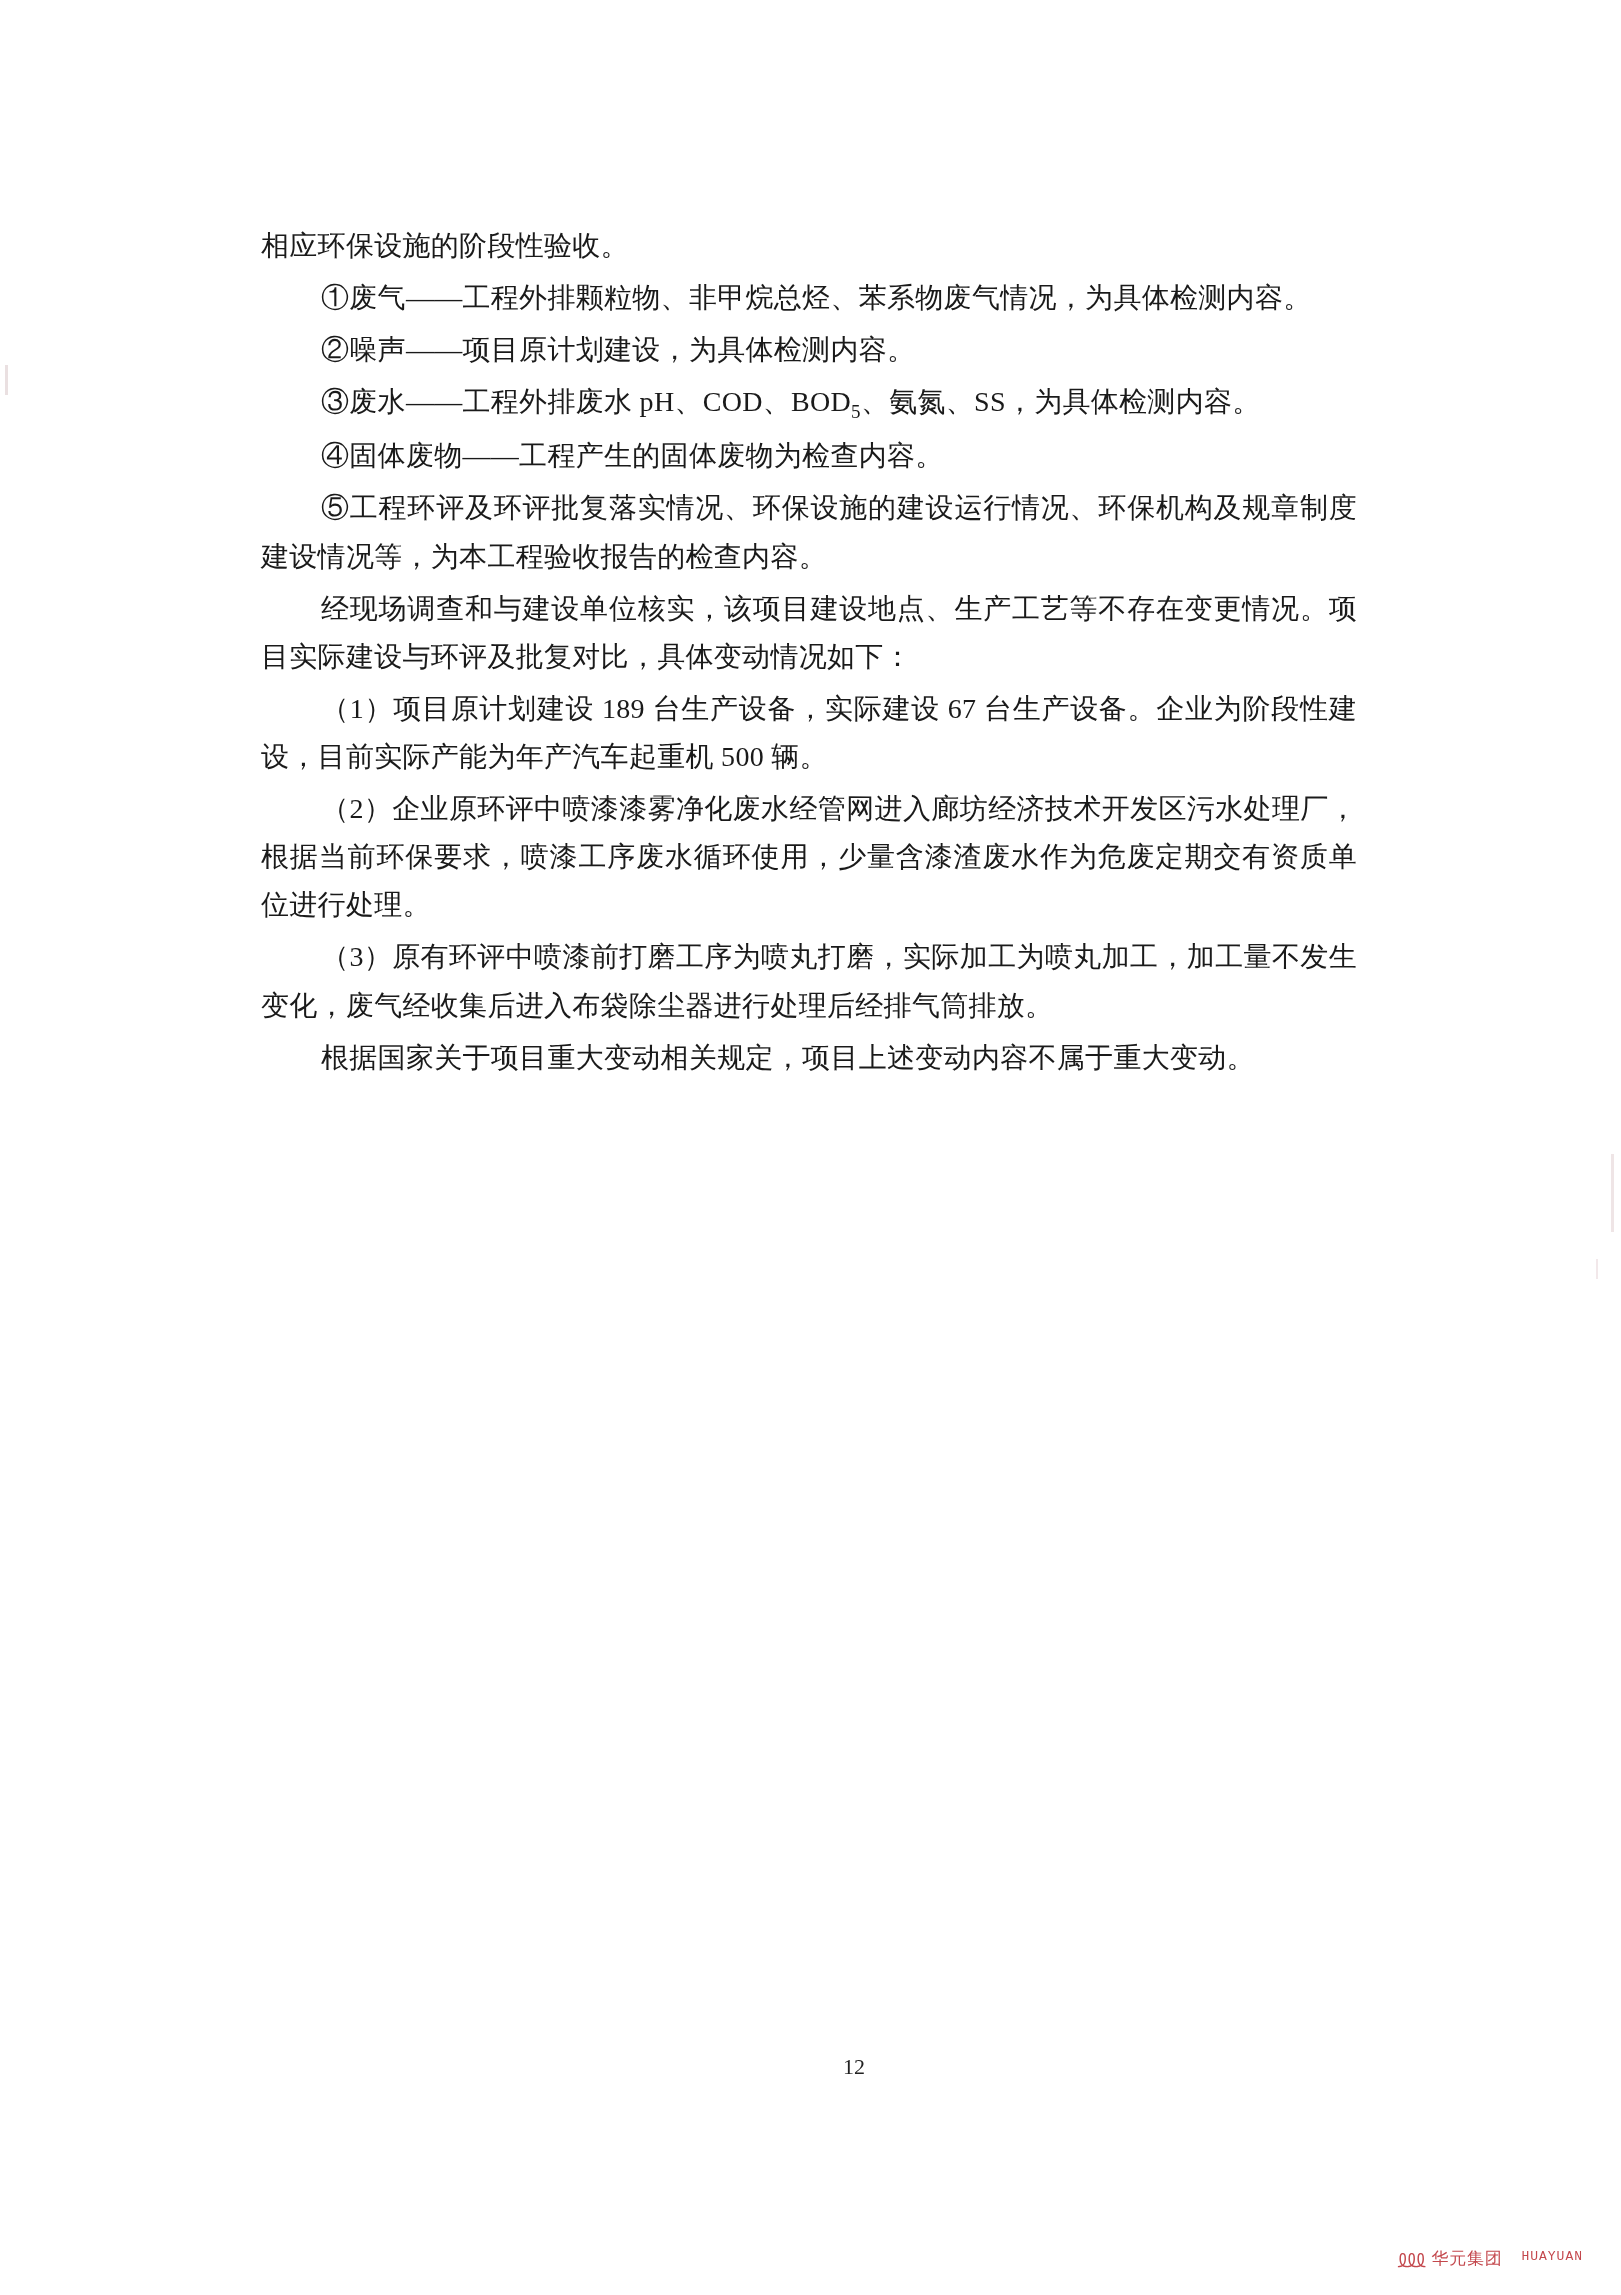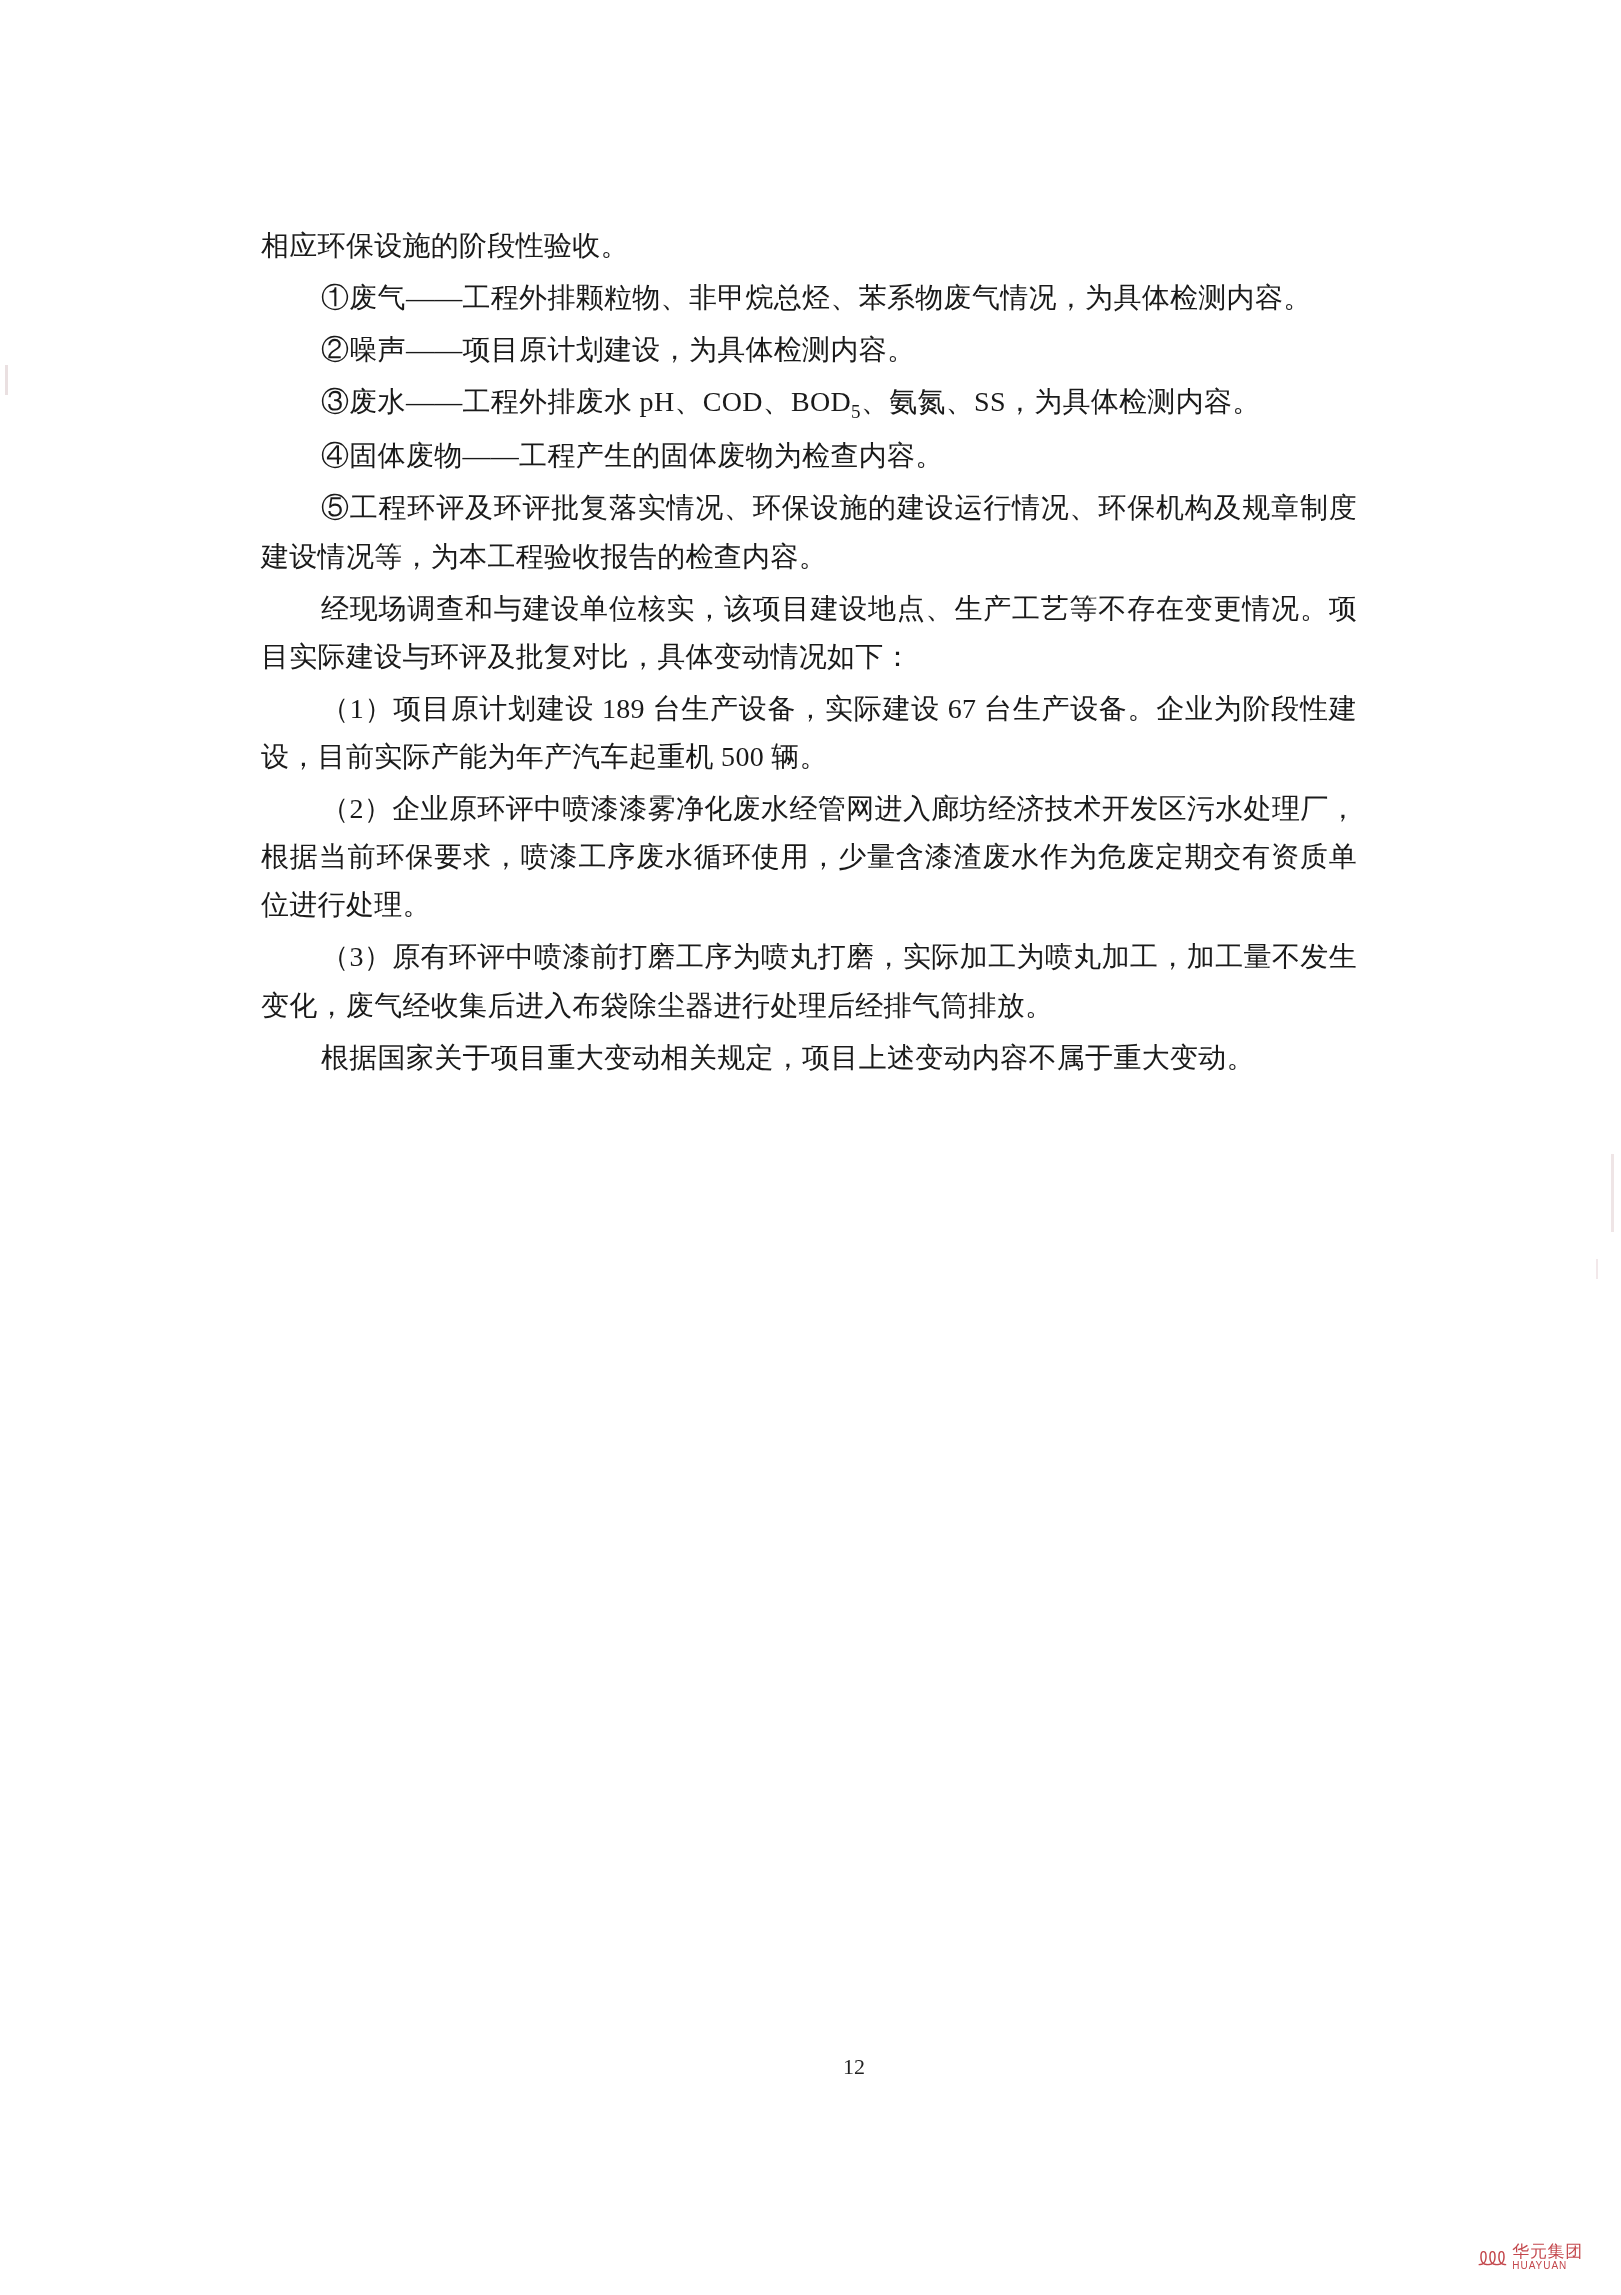--- a/index.html
+++ b/index.html
@@ -65,34 +65,35 @@
     gap: 6.5px;
     opacity: 0.85;
   }
   .watermark .mark-glyph {
     font-size: 26px;
     color: #b9272d;
     line-height: 1;
   }
   .watermark .mark-text {
     display: flex;
-    flex-direction: column;
+    flex-direction: row;
     line-height: 1.05;
   }
   .watermark .mark-cn {
     font-size: 17px;
     color: #b9272d;
     font-family: "Liberation Sans", sans-serif;
     letter-spacing: 0.7px;
   }
   .watermark .mark-en {
-    font-size: 10px;
+    font-size: 13px;
     color: #b9272d;
-    font-family: Liberation Sans, sans-serif;
+    font-family: Liberation Mono, monospace;
     letter-spacing: 1px;
+    margin-left: 19px;
   }
   .edge-speck {
     position: absolute;
     background: #d8c7c9;
     opacity: 0.55;
   }
   .speck-a { left: 5.2px; top: 365px; width: 2.6px; height: 30px; }
   .speck-b { left: 1611px; top: 1154px; width: 3.3px; height: 78px; background: #e2cfd2; }
   .speck-c { left: 1596px; top: 1259px; width: 2px; height: 19.6px; background: #e8d6d8; }
 </style>

